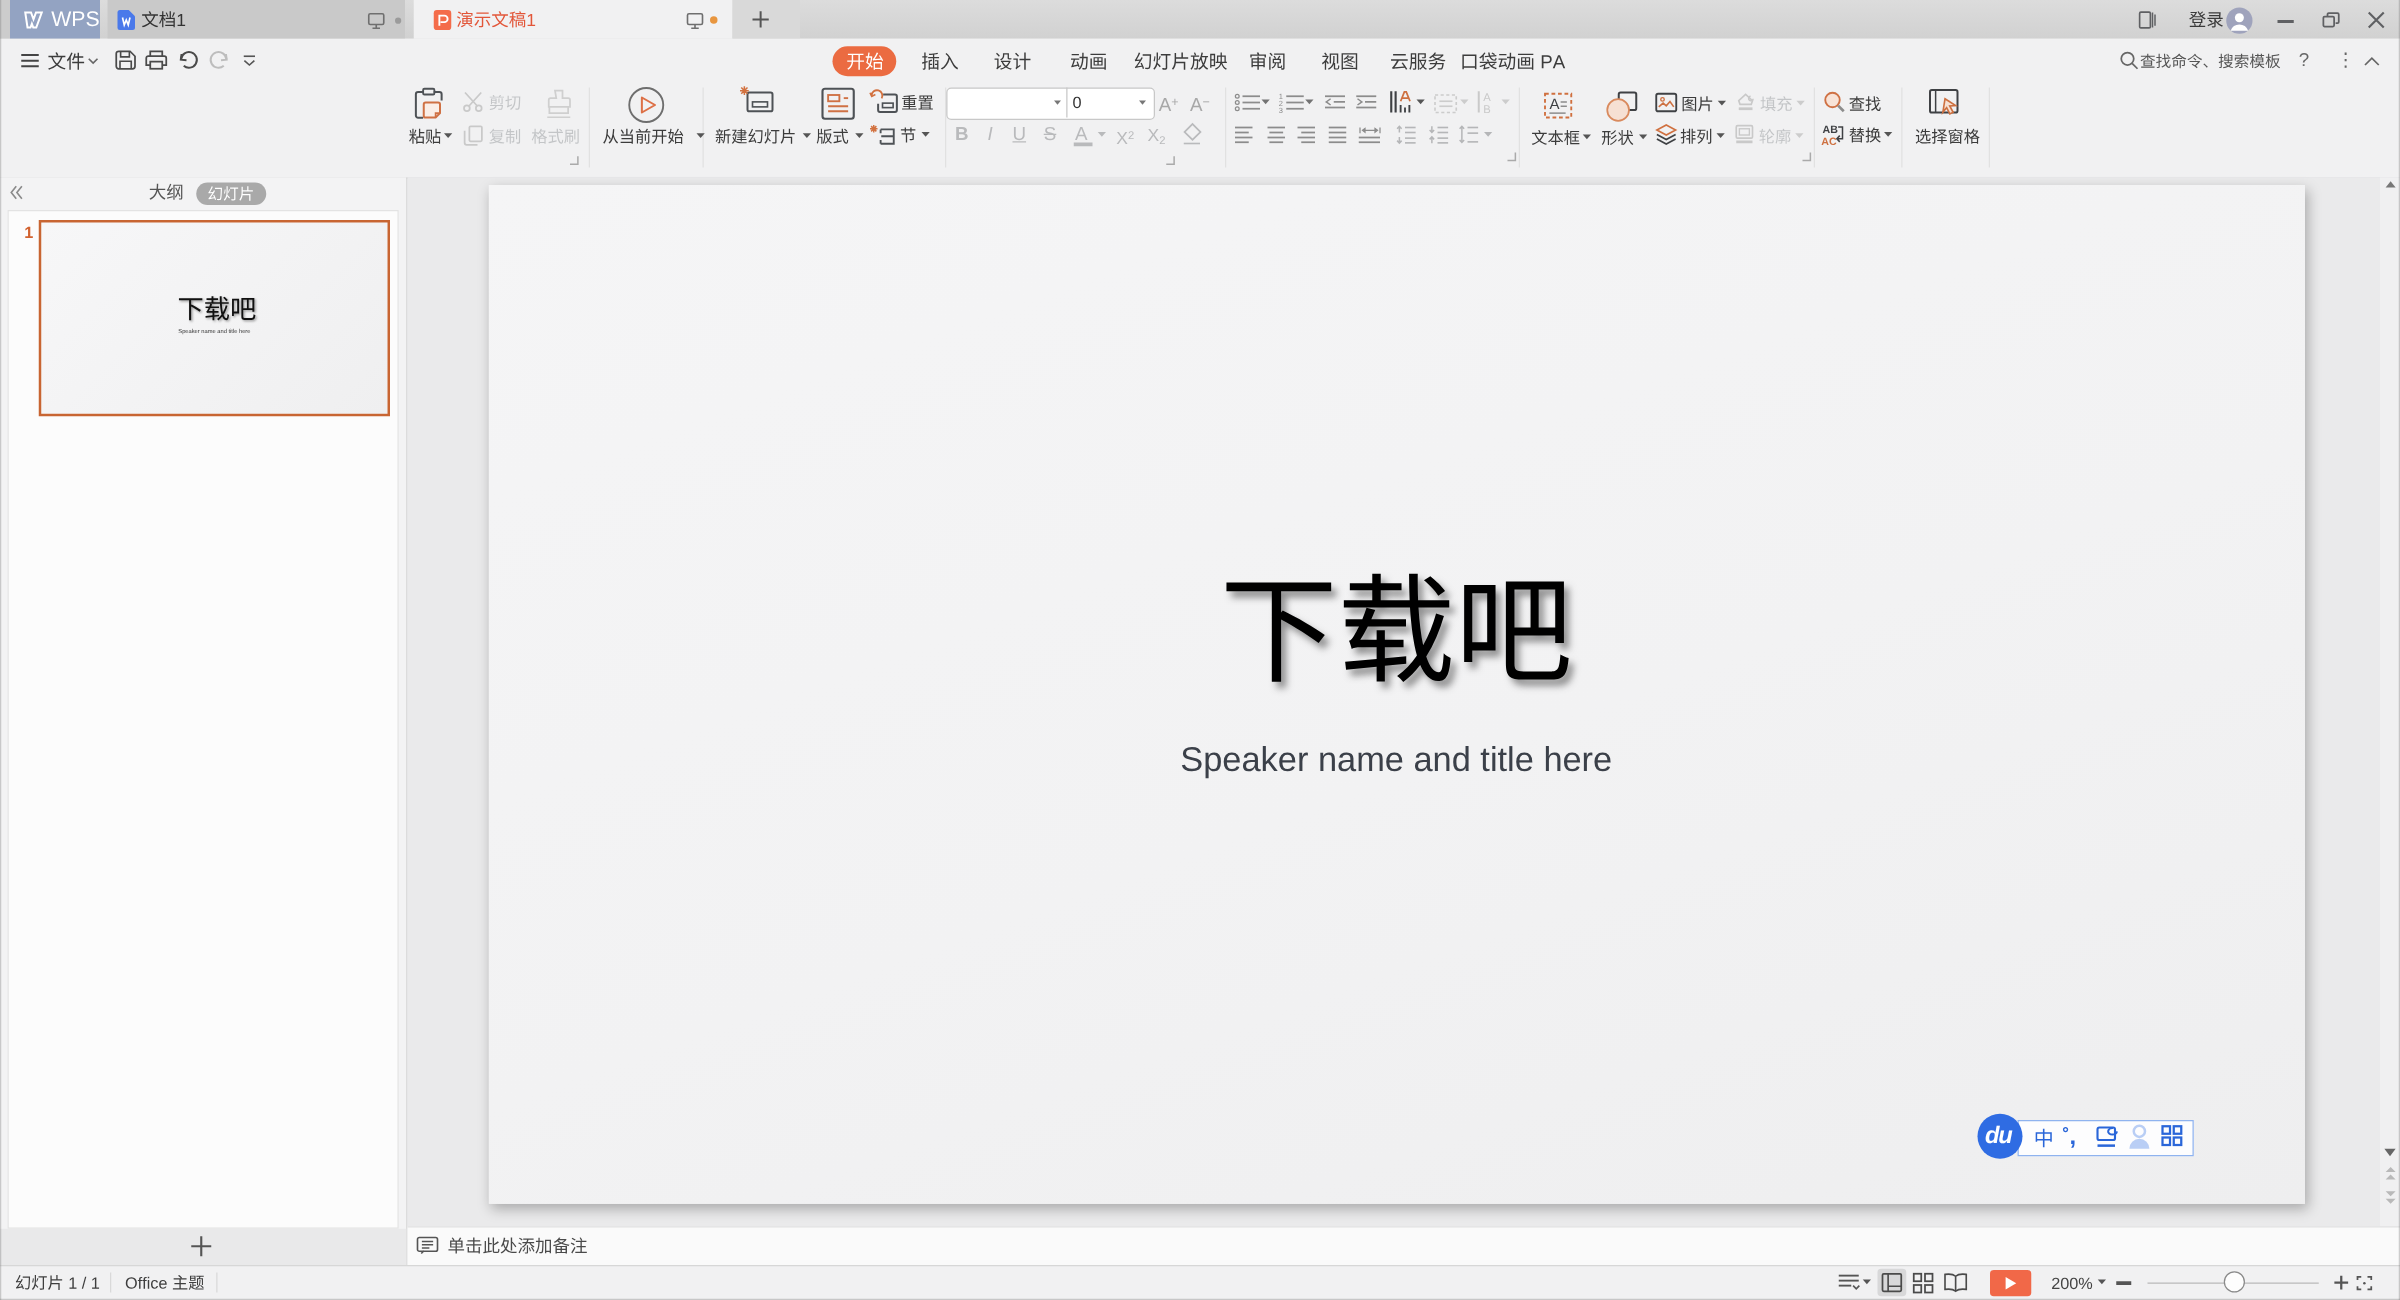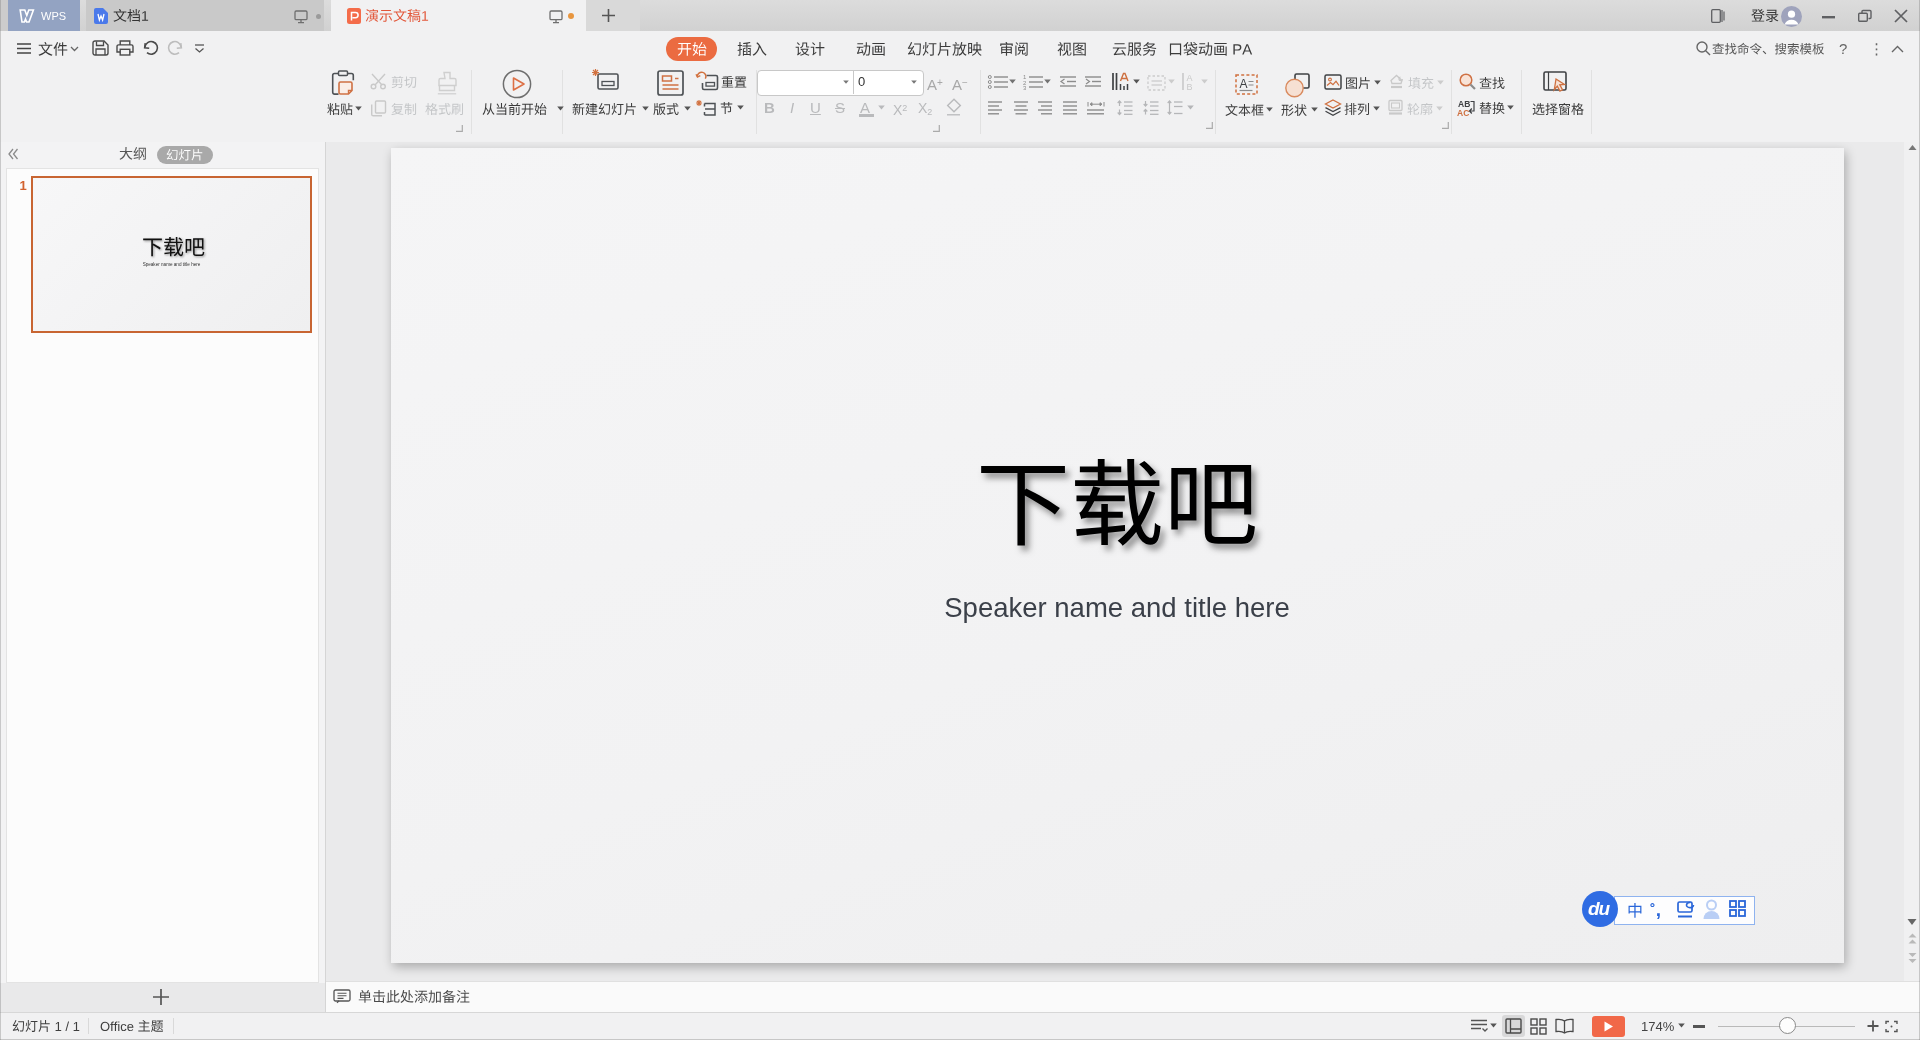--- a/index.html
+++ b/index.html
@@ -107,21 +107,21 @@
       <path id="g9605" d="M34.6 -44.5H64.7V-32.6H34.6ZM9.1 -61.5V8H16.4V-61.5ZM10.6 -79.1C15 -74.9 19.9 -69.1 22.2 -65.2L28.3 -69.4C25.9 -73.2 20.7 -78.8 16.3 -82.8ZM31.6 -63.9C34.9 -59.9 38.2 -54.4 39.6 -50.6H27.8V-26.4H39C37.5 -16 33.8 -8.6 21.6 -4.3C23.1 -3.1 25.1 -0.4 25.8 1.3C39.6 -4.3 44 -13.4 45.7 -26.4H53.2V-9.8C53.2 -3.2 54.8 -1.4 61.6 -1.4C62.9 -1.4 69.4 -1.4 70.7 -1.4C76 -1.4 77.8 -3.8 78.4 -13.5C76.6 -14 73.9 -15 72.6 -16.1C72.3 -8.5 72 -7.4 69.9 -7.4C68.6 -7.4 63.5 -7.4 62.5 -7.4C60.2 -7.4 59.9 -7.8 59.9 -9.8V-26.4H71.7V-50.6H60.1C63 -54.8 66.1 -60.2 68.9 -65.1L61.6 -66.9C59.4 -62.1 55.6 -55.2 52.4 -50.6H40.3L45.8 -53.3C44.5 -57.2 40.9 -62.6 37.5 -66.7ZM35.2 -78.4V-71.7H83.7V-1.3C83.7 0.1 83.3 0.4 81.9 0.5C80.6 0.6 76.3 0.6 71.9 0.4C72.9 2.3 73.9 5.4 74.2 7.4C80.5 7.4 84.8 7.2 87.5 6.1C90.1 4.8 90.9 2.8 90.9 -1.3V-78.4Z"></path>
       <path id="g9898" d="M17.6 -61.5H38V-53.9H17.6ZM17.6 -74.3H38V-66.8H17.6ZM10.8 -79.8V-48.4H45V-79.8ZM69.5 -53C68.8 -27.1 66.8 -14.3 45.8 -7.7C47.1 -6.5 48.8 -4.2 49.4 -2.7C72.2 -10.3 75.1 -24.8 75.8 -53ZM73 -18.6C79.3 -14.1 87 -7.5 90.8 -3.3L95.4 -7.9C91.4 -12 83.5 -18.3 77.4 -22.6ZM12.4 -30.2C11.9 -15.7 10 -3.7 3.3 4.1C4.9 4.9 7.7 6.8 8.8 7.8C12.5 3 14.9 -2.8 16.4 -9.8C25.4 3.5 40.1 5.8 61.4 5.8H93.6C94 3.9 95.2 0.9 96.3 -0.6C90.5 -0.4 66 -0.4 61.5 -0.4C49.5 -0.5 39.5 -1.1 31.7 -4.3V-18.6H48.3V-24.4H31.7V-35.1H50.1V-41H4.9V-35.1H25.2V-8.1C22.2 -10.5 19.7 -13.6 17.8 -17.6C18.3 -21.4 18.6 -25.5 18.8 -29.8ZM54 -63.6V-21.5H60.3V-57.9H84.1V-21.9H90.7V-63.6H71.9C73.1 -66.4 74.4 -69.9 75.7 -73.3H95.5V-79.4H49.9V-73.3H68.1C67.2 -70 66.1 -66.4 65 -63.6Z"></path>
     </defs>
   </svg>
 <div class="ab" style="left:0px;top:0px;width:1920px;height:31px;background:linear-gradient(#dcdcdc,#d1d1d1)"></div>
 <div class="ab" style="left:0px;top:0px;width:8px;height:31px;background:#cccccc"></div>
 <div class="ab" style="left:8px;top:0px;width:72px;height:31px;background:#93a3c2"></div>
 <svg class="L" style="left:19px;top:9px;" width="18" height="14" viewBox="0 0 18 14">
     <path d="M1.2 1 h4.6 l2 5.5 2-5.5 h4.6 l-4.4 12 h-2.4 l-1.1-3 -1.1 3 h-2.4 z" fill="none" stroke="#fff" stroke-width="1.6"></path>
   </svg>
-<div class="ab" style="left:41px;top:8px;width:38px;height:16px;color:#fff;font-size:11px;line-height:16px">WPS</div>
+<div class="ab" style="left:41px;top:8px;width:38px;height:16px;color:#fff;font-size:17px;line-height:16px">WPS</div>
 <div class="ab" style="left:86px;top:0px;width:238px;height:31px;background:#c9c9c9"></div>
 <svg class="L" style="left:94px;top:8px;" width="14" height="16" viewBox="0 0 14 16">
     <path d="M2 0 h7 l5 5 v9 a2 2 0 0 1 -2 2 h-10 a2 2 0 0 1 -2 -2 v-12 a2 2 0 0 1 2 -2z" fill="#4a79ea"></path>
     <path d="M4 6 l1.4 6 1.6-4 1.6 4 L10 6" stroke="#fff" stroke-width="1.3" fill="none"></path>
   </svg>
 <svg class="L" style="left:113.0px;top:9.4px;" width="35.8" height="14" viewBox="0 -84 255.6 100" fill="#333">
     <use href="#g6587" x="0"></use>
     <use href="#g6863" x="100"></use>
     <use href="#g0031" x="200"></use>
   </svg>
@@ -763,21 +763,21 @@
     <rect x="1" y="10" width="6" height="6" fill="none" stroke="#4a4a4a" stroke-width="1.4"></rect>
     <rect x="10" y="10" width="6" height="6" fill="none" stroke="#4a4a4a" stroke-width="1.4"></rect>
   </svg>
 <svg class="L" style="left:1555px;top:1018px;" width="19" height="16" viewBox="0 0 19 16">
     <path d="M9.5 3 C7.5 1.2 4.5 1 1 1.5 v12 c3.5-0.5 6.5-0.3 8.5 1.5 2-1.8 5-2 8.5-1.5 v-12 C14.5 1 11.5 1.2 9.5 3 z M9.5 3 v12" fill="none" stroke="#4a4a4a" stroke-width="1.3"></path>
   </svg>
 <div class="ab" style="left:1592px;top:1016px;width:33px;height:21px;background:#f16848;border-radius:3px"></div>
 <svg class="L" style="left:1603px;top:1021px;" width="11" height="11" viewBox="0 0 11 11">
     <path d="M1.5 0.5 L10 5.5 L1.5 10.5 z" fill="#fff"></path>
   </svg>
-<div class="ab" style="left:1641px;top:1016px;width:36px;height:21px;color:#444;font-size:13px;line-height:21px">174%</div>
+<div class="ab" style="left:1641px;top:1016px;width:36px;height:21px;color:#444;font-size:13px;line-height:21px">200%</div>
 <svg class="L" style="left:1678px;top:1023px;" width="7" height="5" viewBox="0 0 7 5">
     <path d="M0.2 0.5 h6.6 L3.5 4.4 z" fill="#555"></path>
   </svg>
 <div class="ab" style="left:1693px;top:1025px;width:12px;height:2.5px;background:#555"></div>
 <div class="ab" style="left:1718px;top:1025.5px;width:137px;height:1.5px;background:#b9b9b9"></div>
 <div class="ab" style="left:1779px;top:1017px;width:17px;height:17px;background:#fdfdfd;border:1.5px solid #8a8a8a;border-radius:50%;box-sizing:border-box"></div>
 <svg class="L" style="left:1867px;top:1020px;" width="12" height="12" viewBox="0 0 12 12">
     <path d="M6 0.5 v11 M0.5 6 h11" stroke="#555" stroke-width="1.8"></path>
   </svg>
 <svg class="L" style="left:1885px;top:1020px;" width="13" height="13" viewBox="0 0 13 13">

